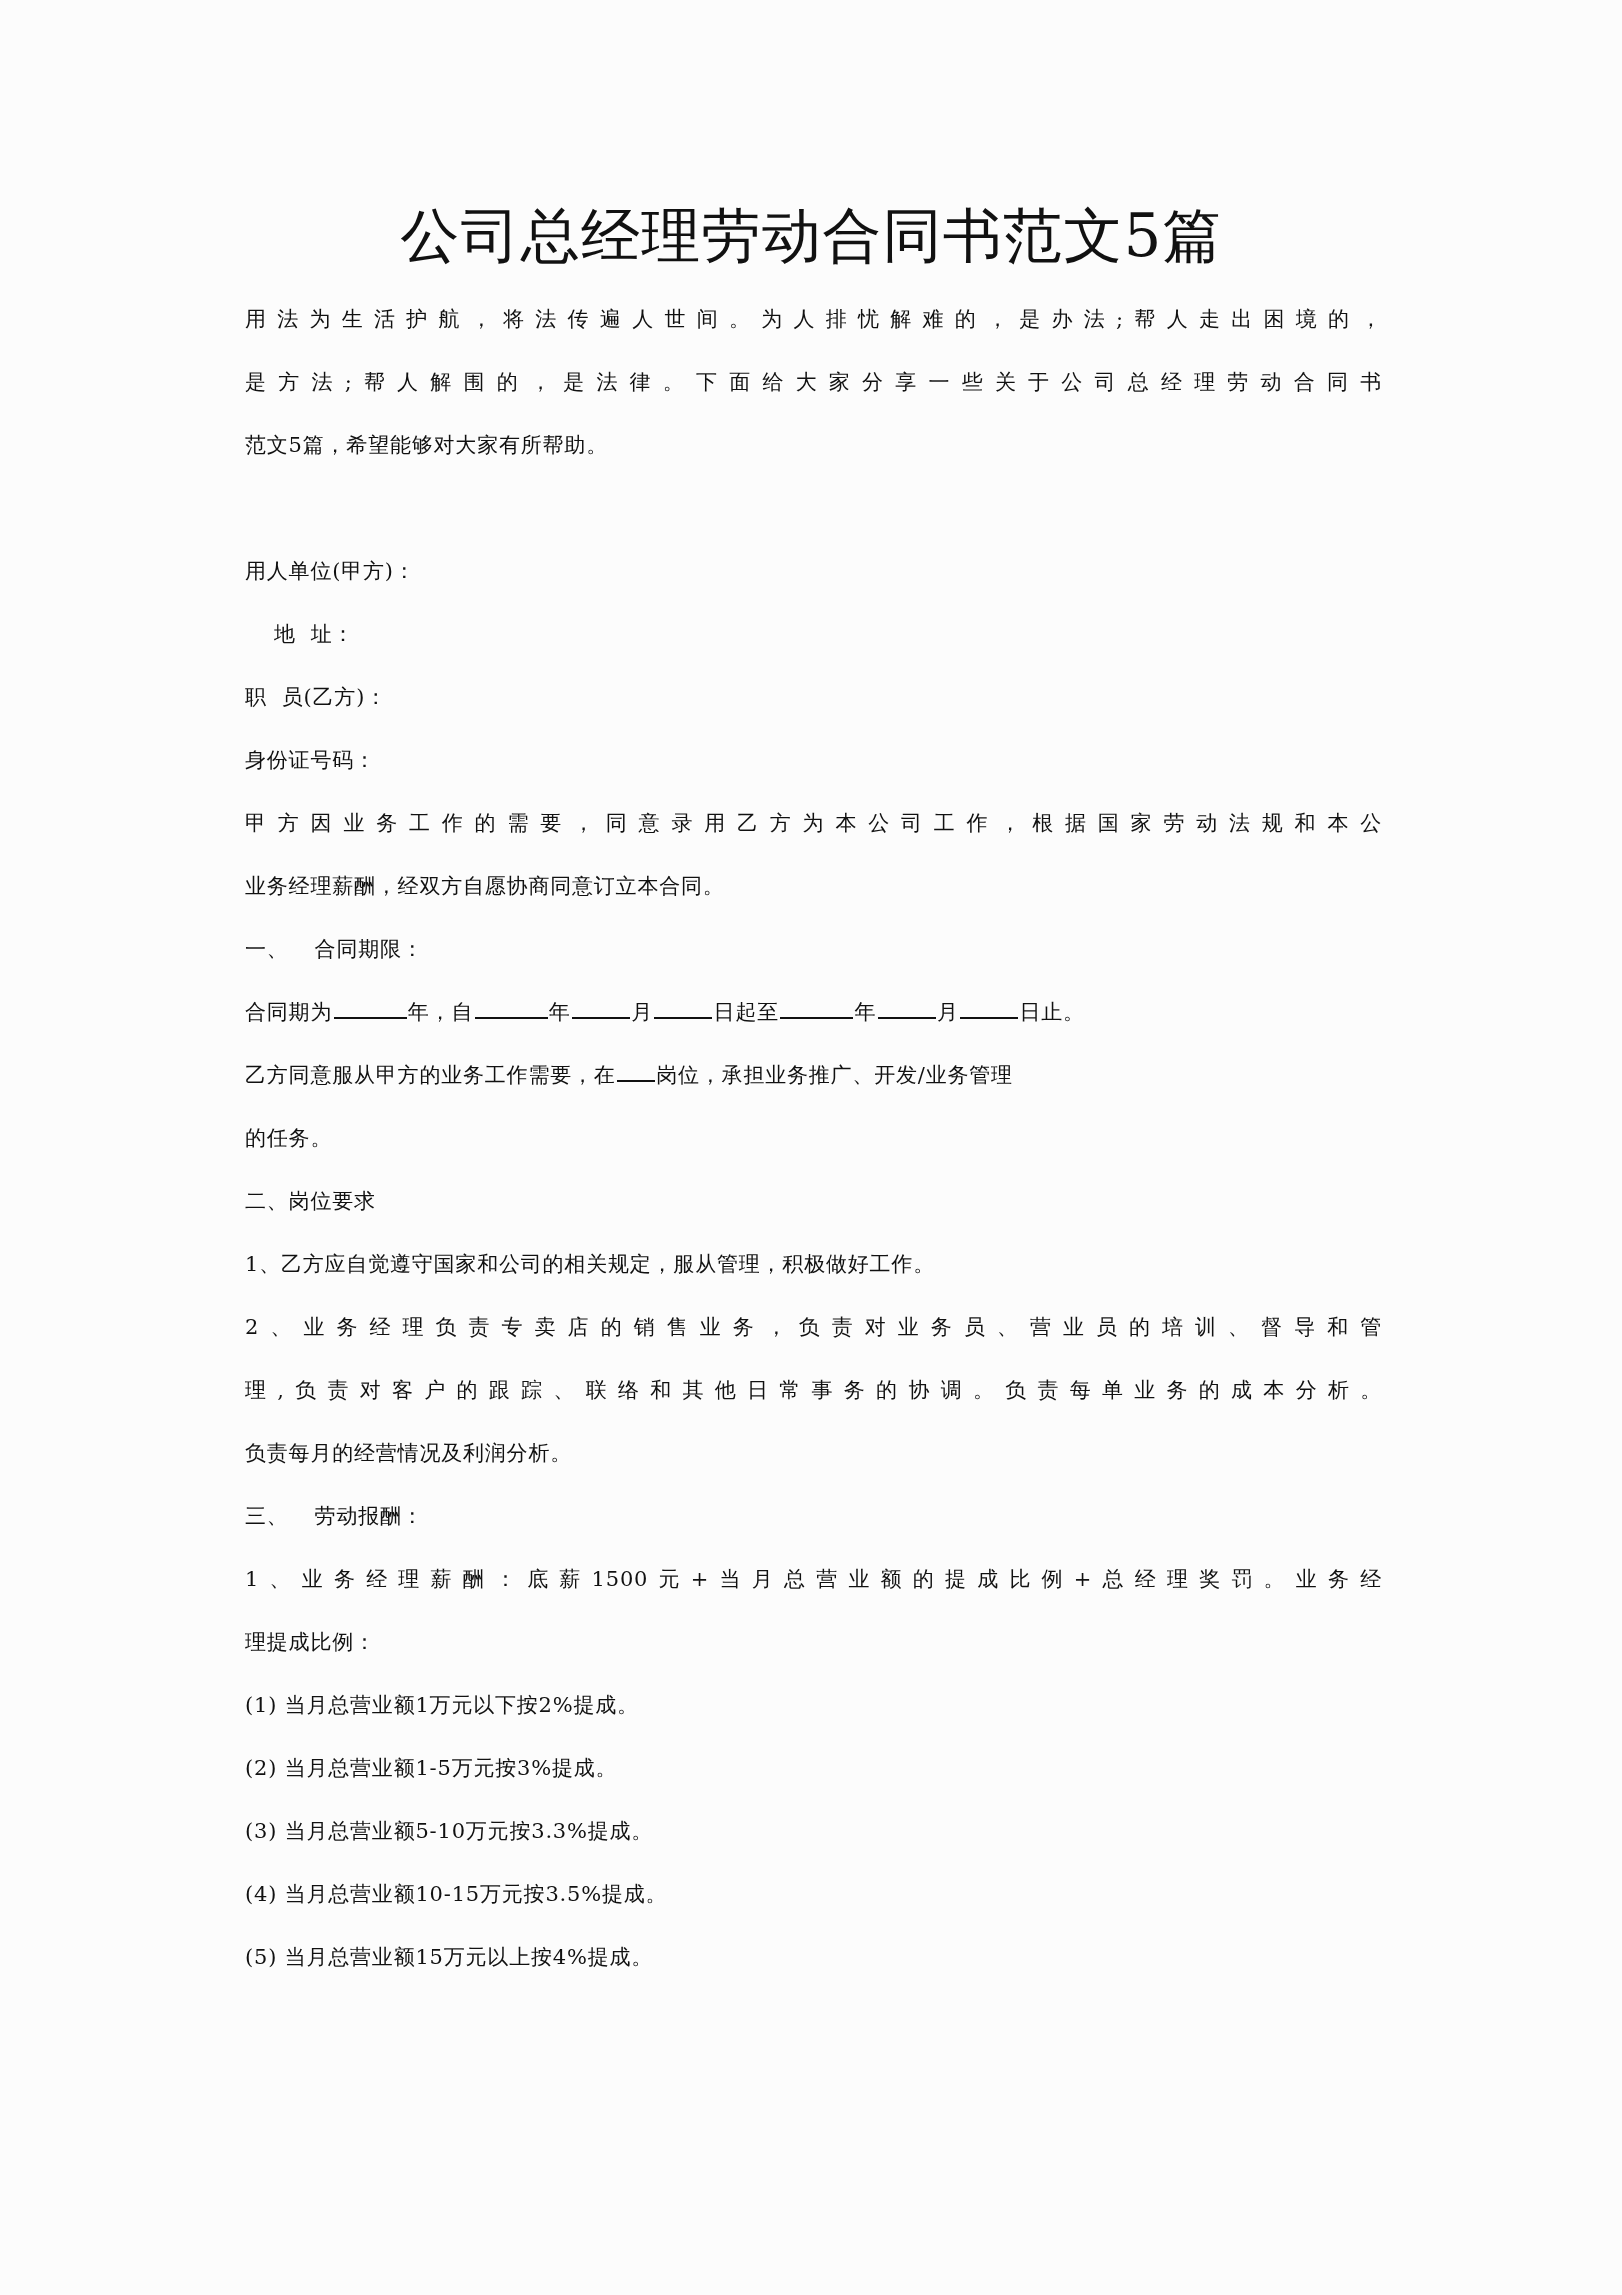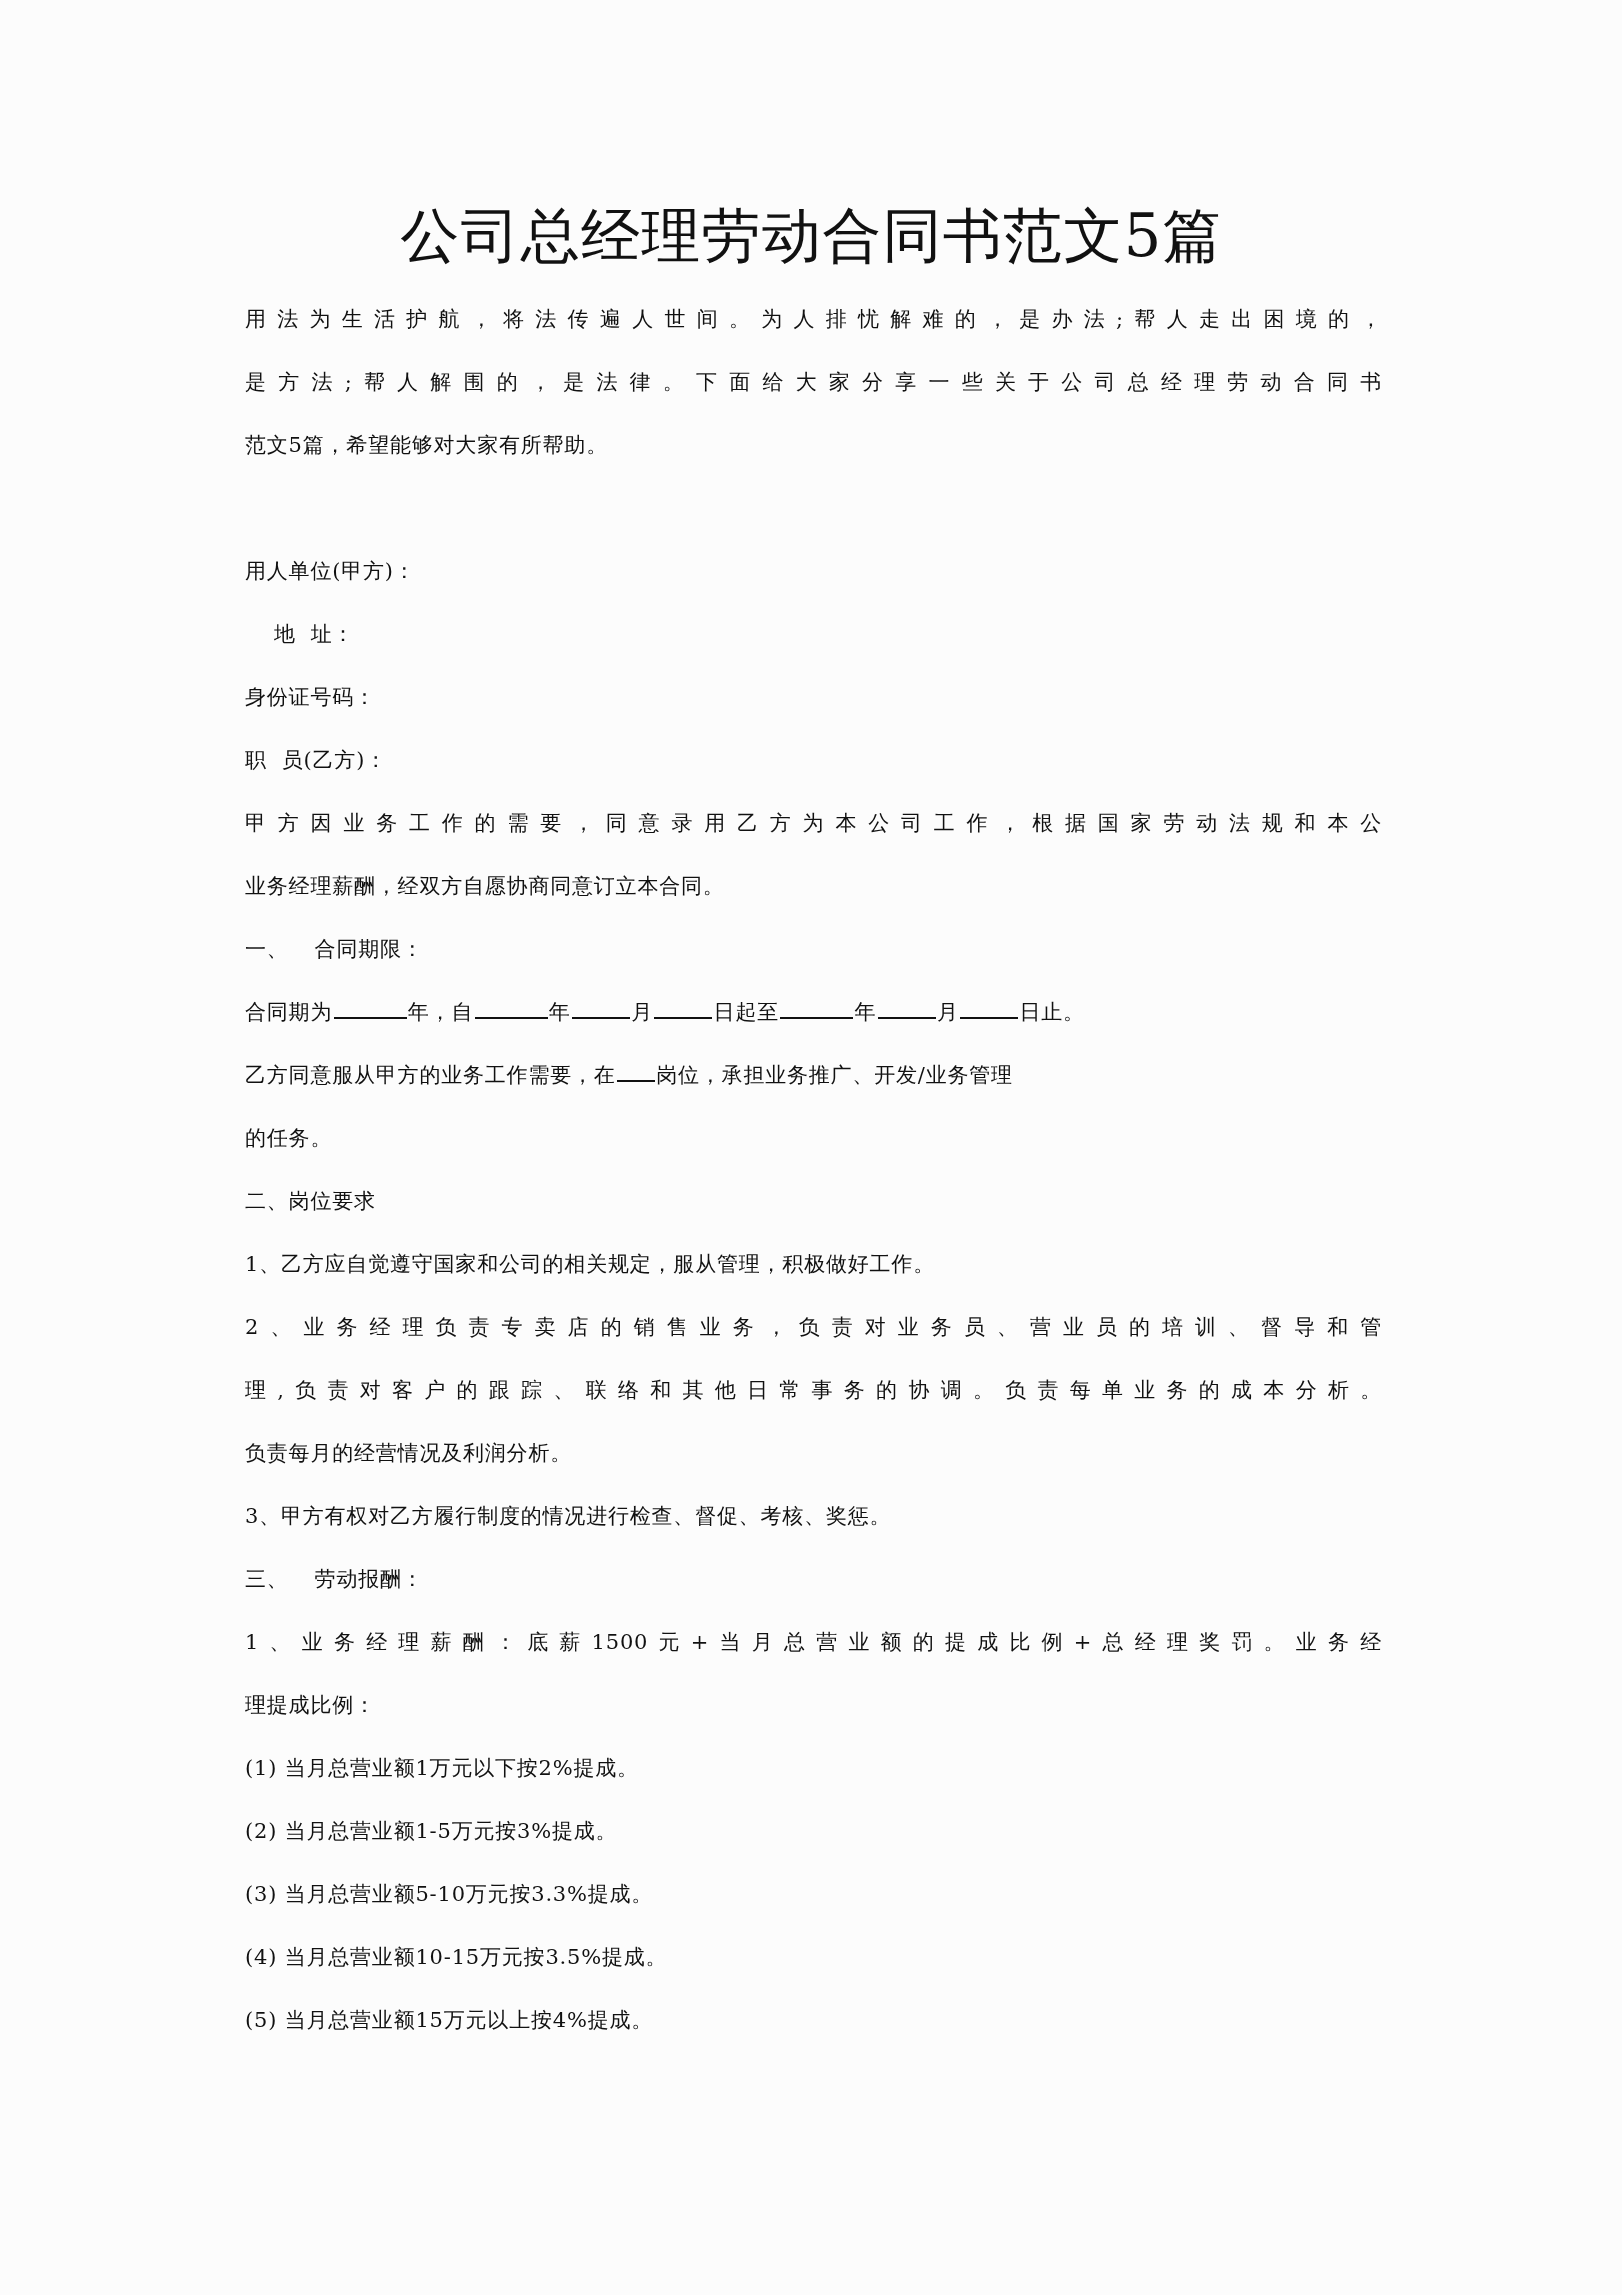--- a/index.html
+++ b/index.html
@@ -76,22 +76,22 @@
   <div class="body-text">
 
     <div class="line justify">用法为生活护航，将法传遍人世间。为人排忧解难的，是办法;帮人走出困境的，</div>
     <div class="line justify">是方法;帮人解围的，是法律。下面给大家分享一些关于公司总经理劳动合同书</div>
     <div class="line">范文5篇，希望能够对大家有所帮助。</div>
 
     <div class="blank"></div>
 
     <div class="line">用人单位(甲方)：</div>
     <div class="line" style="white-space: pre; margin-left: 29px;">地  址：</div>
+    <div class="line" style="white-space: pre;">职  员(乙方)：</div>
     <div class="line">身份证号码：</div>
-    <div class="line" style="white-space: pre;">职  员(乙方)：</div>
 
     <div class="line justify">甲方因业务工作的需要，同意录用乙方为本公司工作，根据国家劳动法规和本公</div>
     <div class="line">业务经理薪酬，经双方自愿协商同意订立本合同。</div>
 
     <div class="line">
       <span>一、</span><span class="gap"></span><span>合同期限：</span>
     </div>
 
     <div class="line">
       <span>合同期为</span><span class="blank-field w5"></span><span>年，自</span><span class="blank-field w5"></span><span>年</span><span class="blank-field w4"></span><span>月</span><span class="blank-field w4"></span><span>日起至</span><span class="blank-field w5"></span><span>年</span><span class="blank-field w4"></span><span>月</span><span class="blank-field w4"></span><span>日止。</span>
@@ -100,21 +100,20 @@
     <div class="line">
       <span>乙方同意服从甲方的业务工作需要，在</span><span class="blank-field w3"></span><span>岗位，承担业务推广、开发/业务管理</span>
     </div>
     <div class="line">的任务。</div>
 
     <div class="line">二、岗位要求</div>
     <div class="line">1、乙方应自觉遵守国家和公司的相关规定，服从管理，积极做好工作。</div>
     <div class="line justify">2、业务经理负责专卖店的销售业务，负责对业务员、营业员的培训、督导和管</div>
     <div class="line justify">理,负责对客户的跟踪、联络和其他日常事务的协调。负责每单业务的成本分析。</div>
     <div class="line">负责每月的经营情况及利润分析。</div>
-    <div class="line">3、甲方有权对乙方履行制度的情况进行检查、督促、考核、奖惩。</div>
 
     <div class="line">
       <span>三、</span><span class="gap"></span><span>劳动报酬：</span>
     </div>
     <div class="line justify">1、业务经理薪酬：底薪1500元+当月总营业额的提成比例+总经理奖罚。业务经</div>
     <div class="line">理提成比例：</div>
 
     <div class="line">
       <span>(1)</span>&nbsp;<span>当月总营业额1万元以下按2%提成。</span>
     </div>

